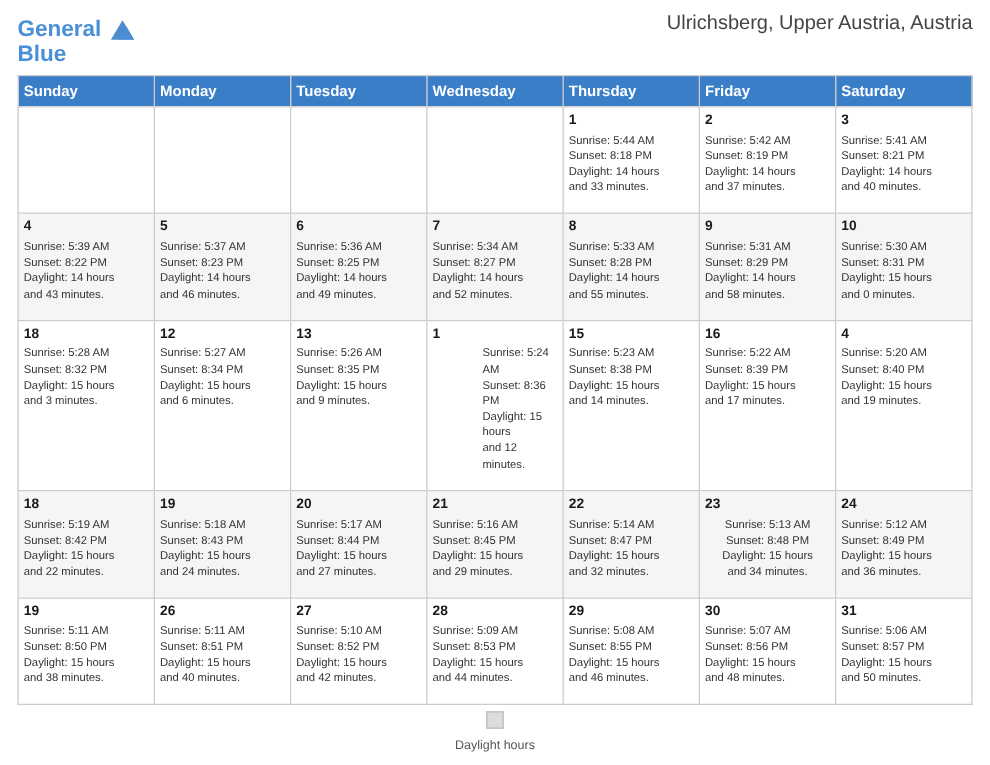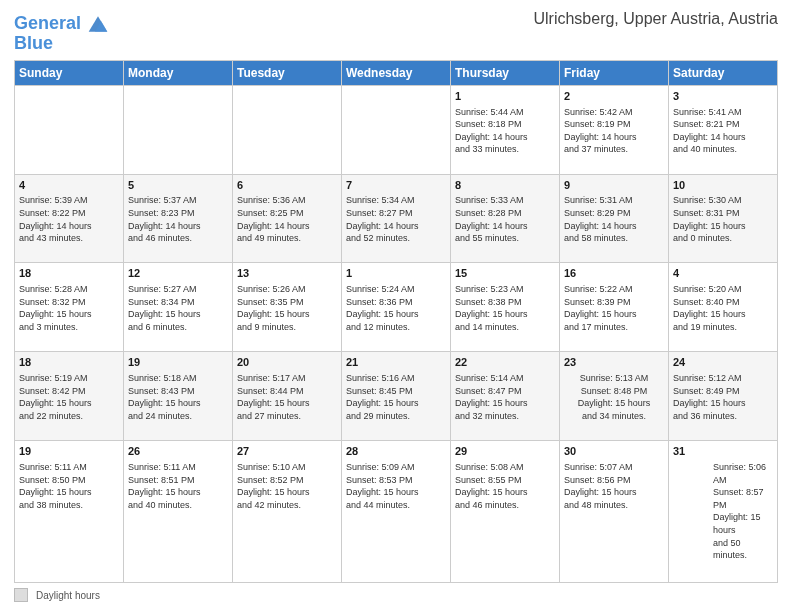--- a/index.html
+++ b/index.html
@@ -100,20 +100,21 @@
     }
     .footer {
       margin-top: 5px;
       font-size: 10px;
       color: #555;
     }
     .footer-row {
       display: flex;
       align-items: center;
       gap: 8px;
+      flex-direction: column;
     }
     .footer-box {
       width: 14px;
       height: 14px;
       background: #ddd;
       border: 1px solid #bbb;
     }
   </style>
 </head>
 <body>
@@ -247,21 +248,21 @@
           </td>
           <td>
             <span class="day-number">13</span>
             <div class="day-info" style="white-space: pre-line;">Sunrise: 5:26 AM
 Sunset: 8:35 PM
 Daylight: 15 hours
 and 9 minutes.</div>
           </td>
           <td>
             <span class="day-number">1</span>
-            <div class="day-info" style="white-space: pre-line;">Sunrise: 5:24 AM
+            <div class="day-info" style="white-space: pre-line; margin-left: 40px;">Sunrise: 5:24 AM
 Sunset: 8:36 PM
 Daylight: 15 hours
 and 12 minutes.</div>
           </td>
           <td>
             <span class="day-number">15</span>
             <div class="day-info" style="white-space: pre-line;">Sunrise: 5:23 AM
 Sunset: 8:38 PM
 Daylight: 15 hours
 and 14 minutes.</div>
@@ -370,21 +371,21 @@
           </td>
           <td>
             <span class="day-number">30</span>
             <div class="day-info" style="white-space: pre-line;">Sunrise: 5:07 AM
 Sunset: 8:56 PM
 Daylight: 15 hours
 and 48 minutes.</div>
           </td>
           <td>
             <span class="day-number">31</span>
-            <div class="day-info" style="white-space: pre-line; margin-left: 40px;">Sunrise: 5:06 AM
+            <div class="day-info" style="white-space: pre-line;">Sunrise: 5:06 AM
 Sunset: 8:57 PM
 Daylight: 15 hours
 and 50 minutes.</div>
           </td>
         </tr>
       </tbody>
   </table>
 
   <div class="footer">
     <div class="footer-row">

